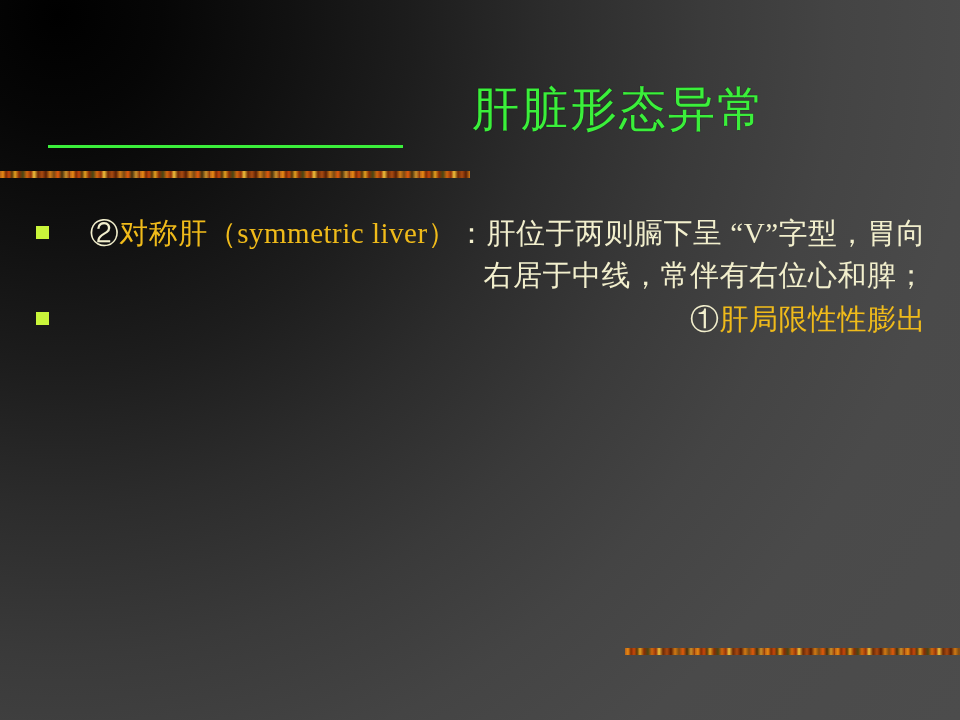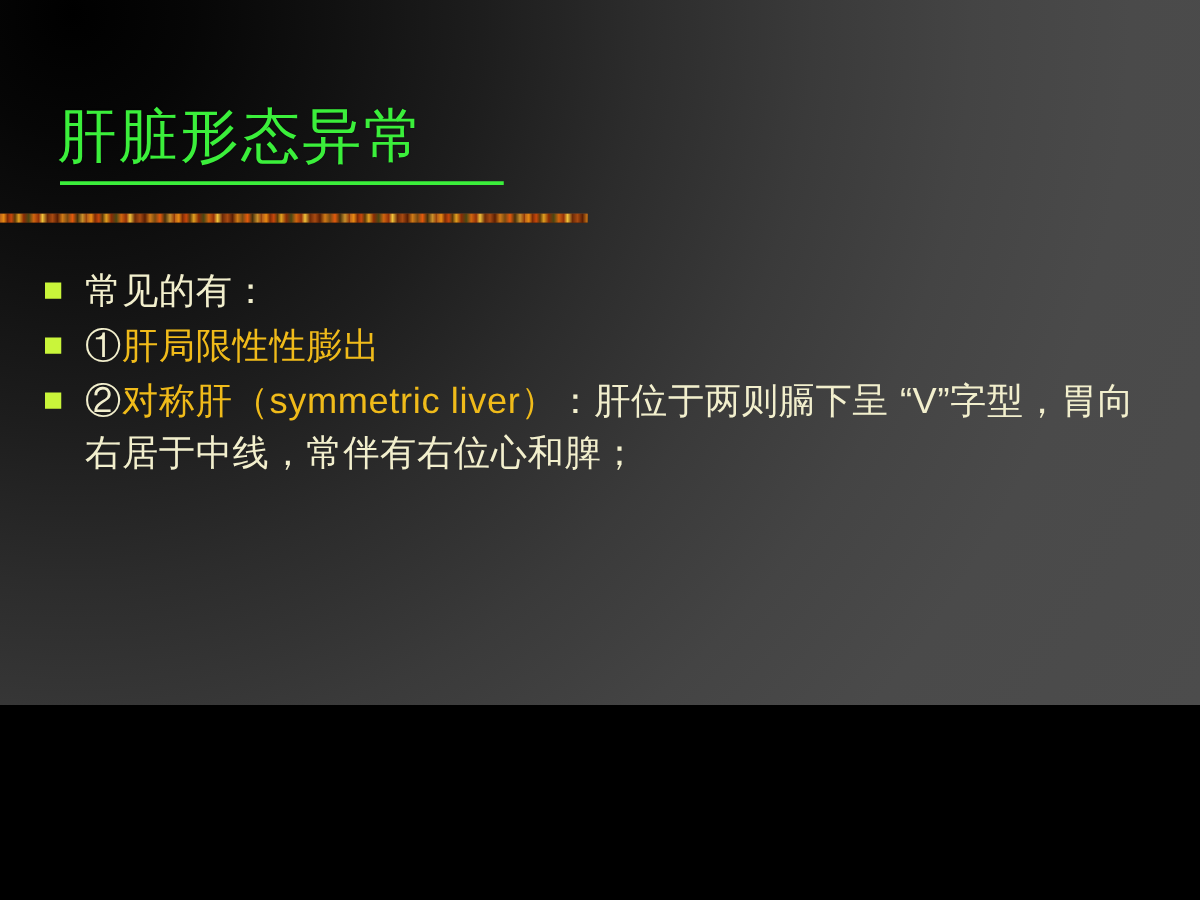--- a/index.html
+++ b/index.html
@@ -4,26 +4,27 @@
 <title>Slide</title>
 <style>
   html, body {
     margin: 0;
     padding: 0;
     background: #000;
   }
   #slide {
     position: relative;
     width: 960px;
-    height: 564px;
+    height: 720px;
     overflow: hidden;
-    font-family: Liberation Sans, sans-serif;
+    font-family: Liberation Serif, serif;
     background-color: #4b4b4b;
     background-image:
       radial-gradient(circle at 6% 2%, #000000 0%, #060606 9%, #111111 20%, #1d1d1d 31%, #2c2c2c 43%, #3a3a3a 56%, #444444 68%, #4a4a4a 80%, #4c4c4c 100%);
+    text-align: right;
   }
 
   
   #title-block {
     position: absolute;
     left: 46px;
     top: 84px;
     width: 720px;
   }
   #slide-title {
@@ -110,27 +111,23 @@
   <div id="title-block">
     <h1 id="slide-title">肝脏形态异常</h1>
     <div id="title-underline"></div>
   </div>
 
   <div id="ornament-top" class="ornament"></div>
 
   <div id="body-list">
       <div class="bullet-row">
         <span class="bullet-marker"></span>
-        <div class="bullet-text"><span class="seg-cream">常见的有：</span></div>
+        <div class="bullet-text"><span class="seg-cream">②</span><span class="seg-gold">对称肝（symmetric liver）</span><span class="seg-cream">：肝位于两则膈下呈 “V”字型，胃向右居于中线，常伴有右位心和脾；</span></div>
       </div>
       <div class="bullet-row">
         <span class="bullet-marker"></span>
         <div class="bullet-text"><span class="seg-cream">①</span><span class="seg-gold">肝局限性性膨出</span></div>
-      </div>
-      <div class="bullet-row">
-        <span class="bullet-marker"></span>
-        <div class="bullet-text"><span class="seg-cream">②</span><span class="seg-gold">对称肝（symmetric liver）</span><span class="seg-cream">：肝位于两则膈下呈 “V”字型，胃向右居于中线，常伴有右位心和脾；</span></div>
       </div>
     </div>
 
   <div id="ornament-bottom" class="ornament"></div>
 
 </div>
 
 </body></html>

